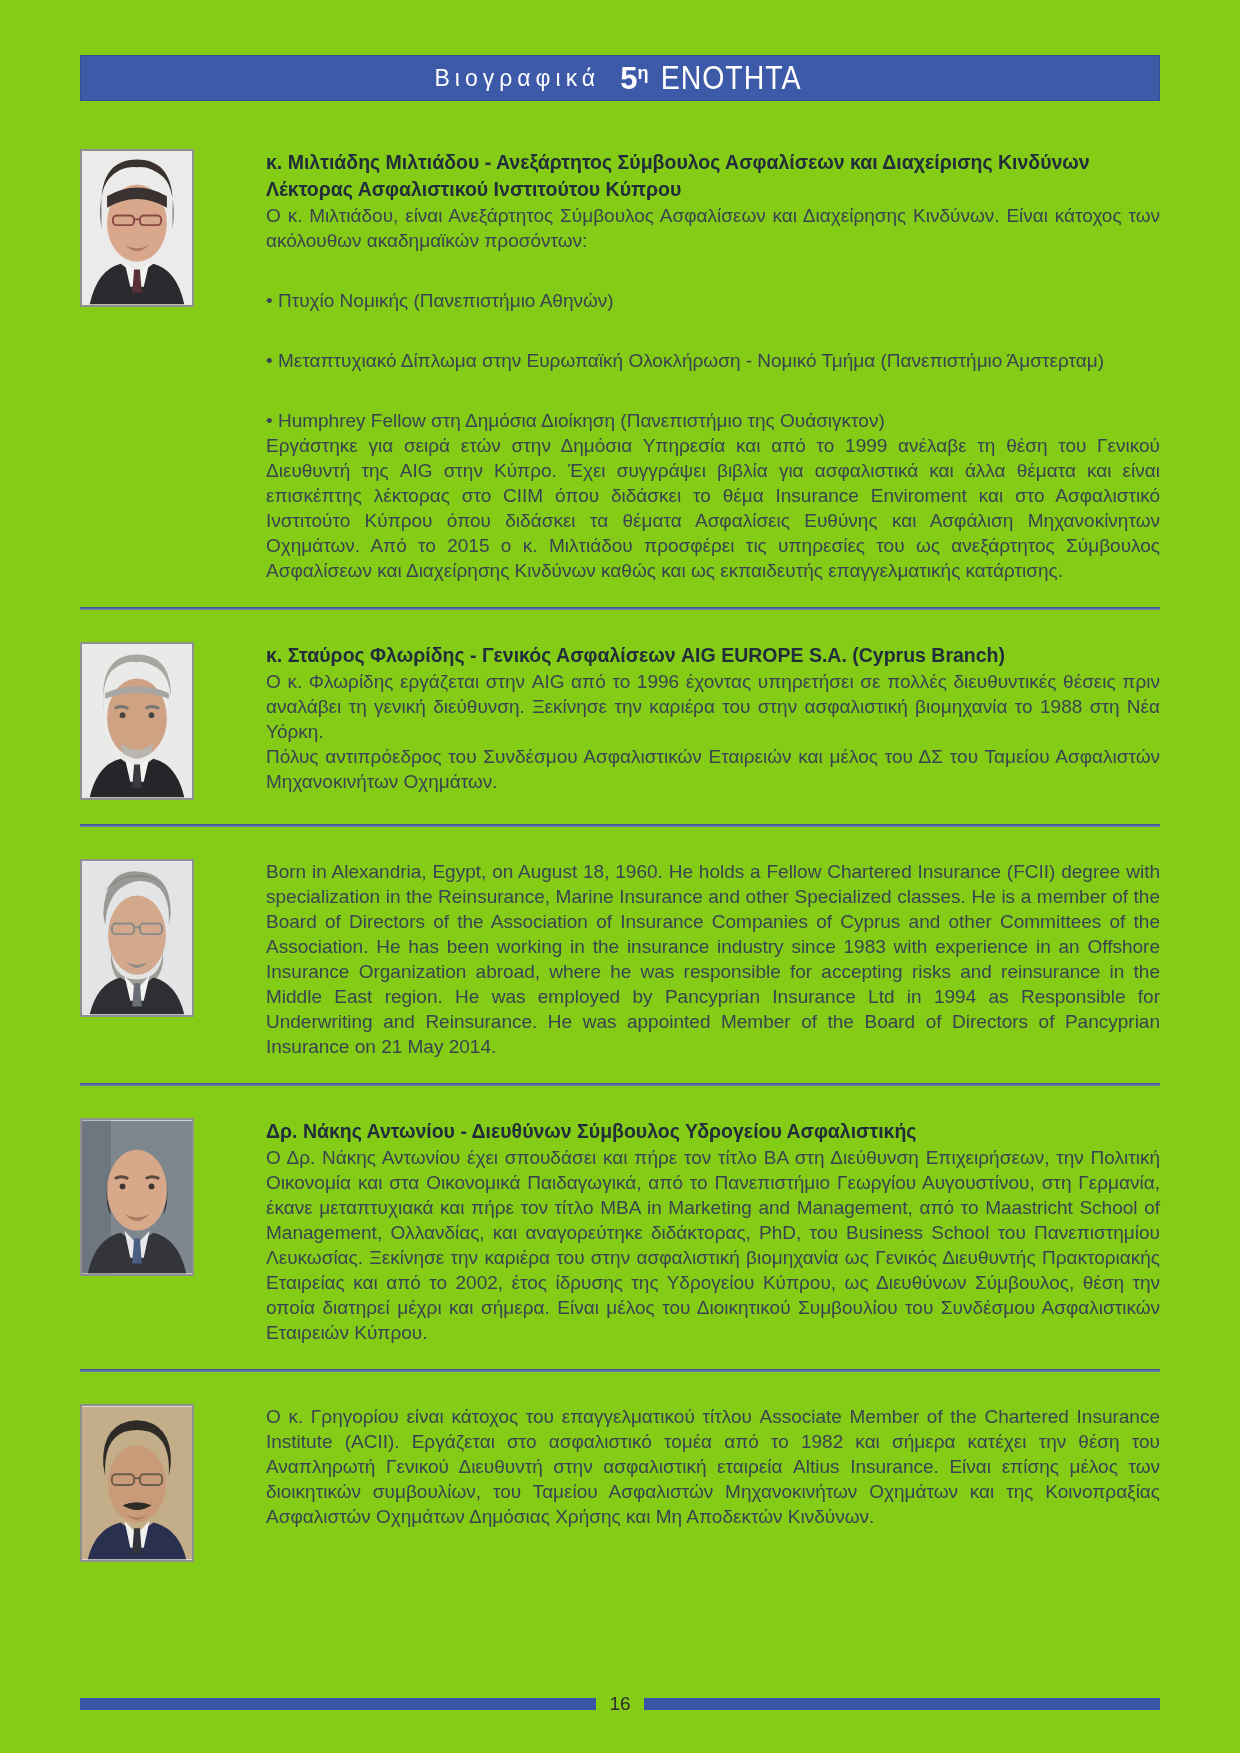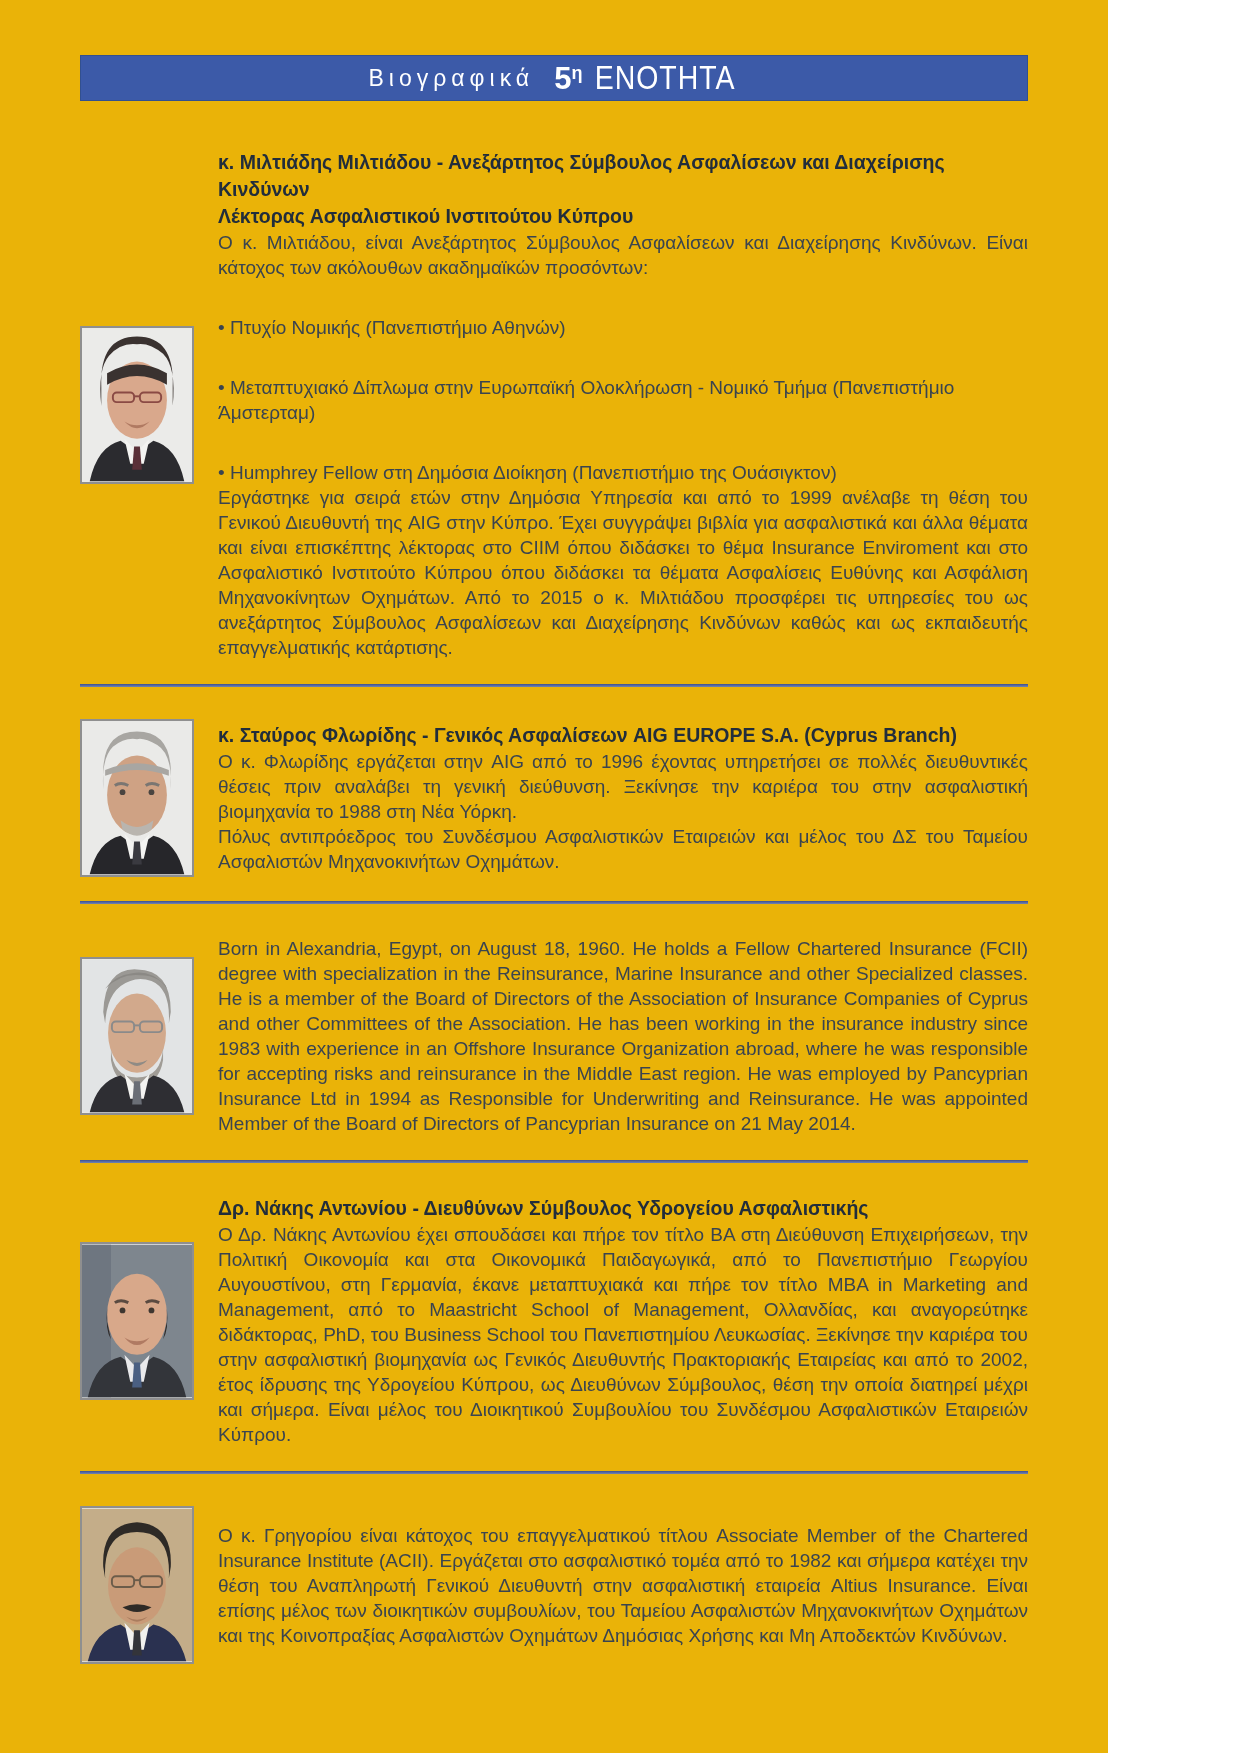--- a/index.html
+++ b/index.html
@@ -1,20 +1,20 @@
 <!DOCTYPE html>
 <html lang="el"><head>
 <meta charset="utf-8">
 <style>
   * { margin:0; padding:0; box-sizing:border-box; }
   html,body { background:#ffffff; }
   .page {
     position:relative;
-    width:1108px; height:1753px;
-    background:#eab308;
+    width:1240px; height:1753px;
+    background:#84cc16;
     font-family:"Liberation Sans", sans-serif;
     overflow:hidden;
   }
   
   .band {
     margin:55px 80px 0 80px;
     height:46px;
     background:#3c5aa8;
     border:1px solid #32508f;
     color:#ffffff;
@@ -23,21 +23,21 @@
   }
   .band-title { font-size:23px; letter-spacing:5px; font-weight:400; }
   .band-num   { font-size:31px; font-weight:700; margin-left:20px; line-height:1; }
   .band-num sup { font-size:18px; vertical-align:10px; }
   .band-label {
     font-size:30px; margin-left:9px; letter-spacing:1px; line-height:1;
     display:inline-block; transform:scale(0.95,1.12); transform-origin:center;
   }
   
   .content { margin:48px 80px 0 80px; }
-  .bio { display:flex; align-items:center; }
+  .bio { display:flex; align-items:flex-start;gap:48px; }
   .photo-frame {
     flex:0 0 114px; width:114px; height:158px;
     border:2px solid #8f8f8f;
     margin-right:24px;
     background:#e9e9e7;
   }
   .photo-frame svg { display:block; width:100%; height:100%; }
   .bio-text { flex:1; font-size:19px; line-height:25px; color:#3a4450; }
   .bio-title { font-weight:bold; font-size:19.5px; line-height:27px; color:#222d3b; }
   .para   { text-align:justify; }
@@ -187,14 +187,19 @@
           <path d="M54 126 L60 126 L62 152 L52 152 Z" fill="#33343a"></path>
         </svg>
       </div>
       <div class="bio-text">
         <div class="para">Ο κ. Γρηγορίου είναι κάτοχος του επαγγελματικού τίτλου Associate Member of the Chartered Insurance Institute (ACII). Εργάζεται στο ασφαλιστικό τομέα από το 1982 και σήμερα κατέχει την θέση του Αναπληρωτή Γενικού Διευθυντή στην ασφαλιστική εταιρεία Altius Insurance. Είναι επίσης μέλος των διοικητικών συμβουλίων, του Ταμείου Ασφαλιστών Μηχανοκινήτων Οχημάτων και της Κοινοπραξίας Ασφαλιστών Οχημάτων Δημόσιας Χρήσης και Μη Αποδεκτών Κινδύνων.</div>
       </div>
     </section>
 
   </div>
 
+  <div class="footer">
+    <div class="fbar"></div>
+    <div class="fnum">16</div>
+    <div class="fbar"></div>
+  </div>
 
 </div>
 
 </body></html>

